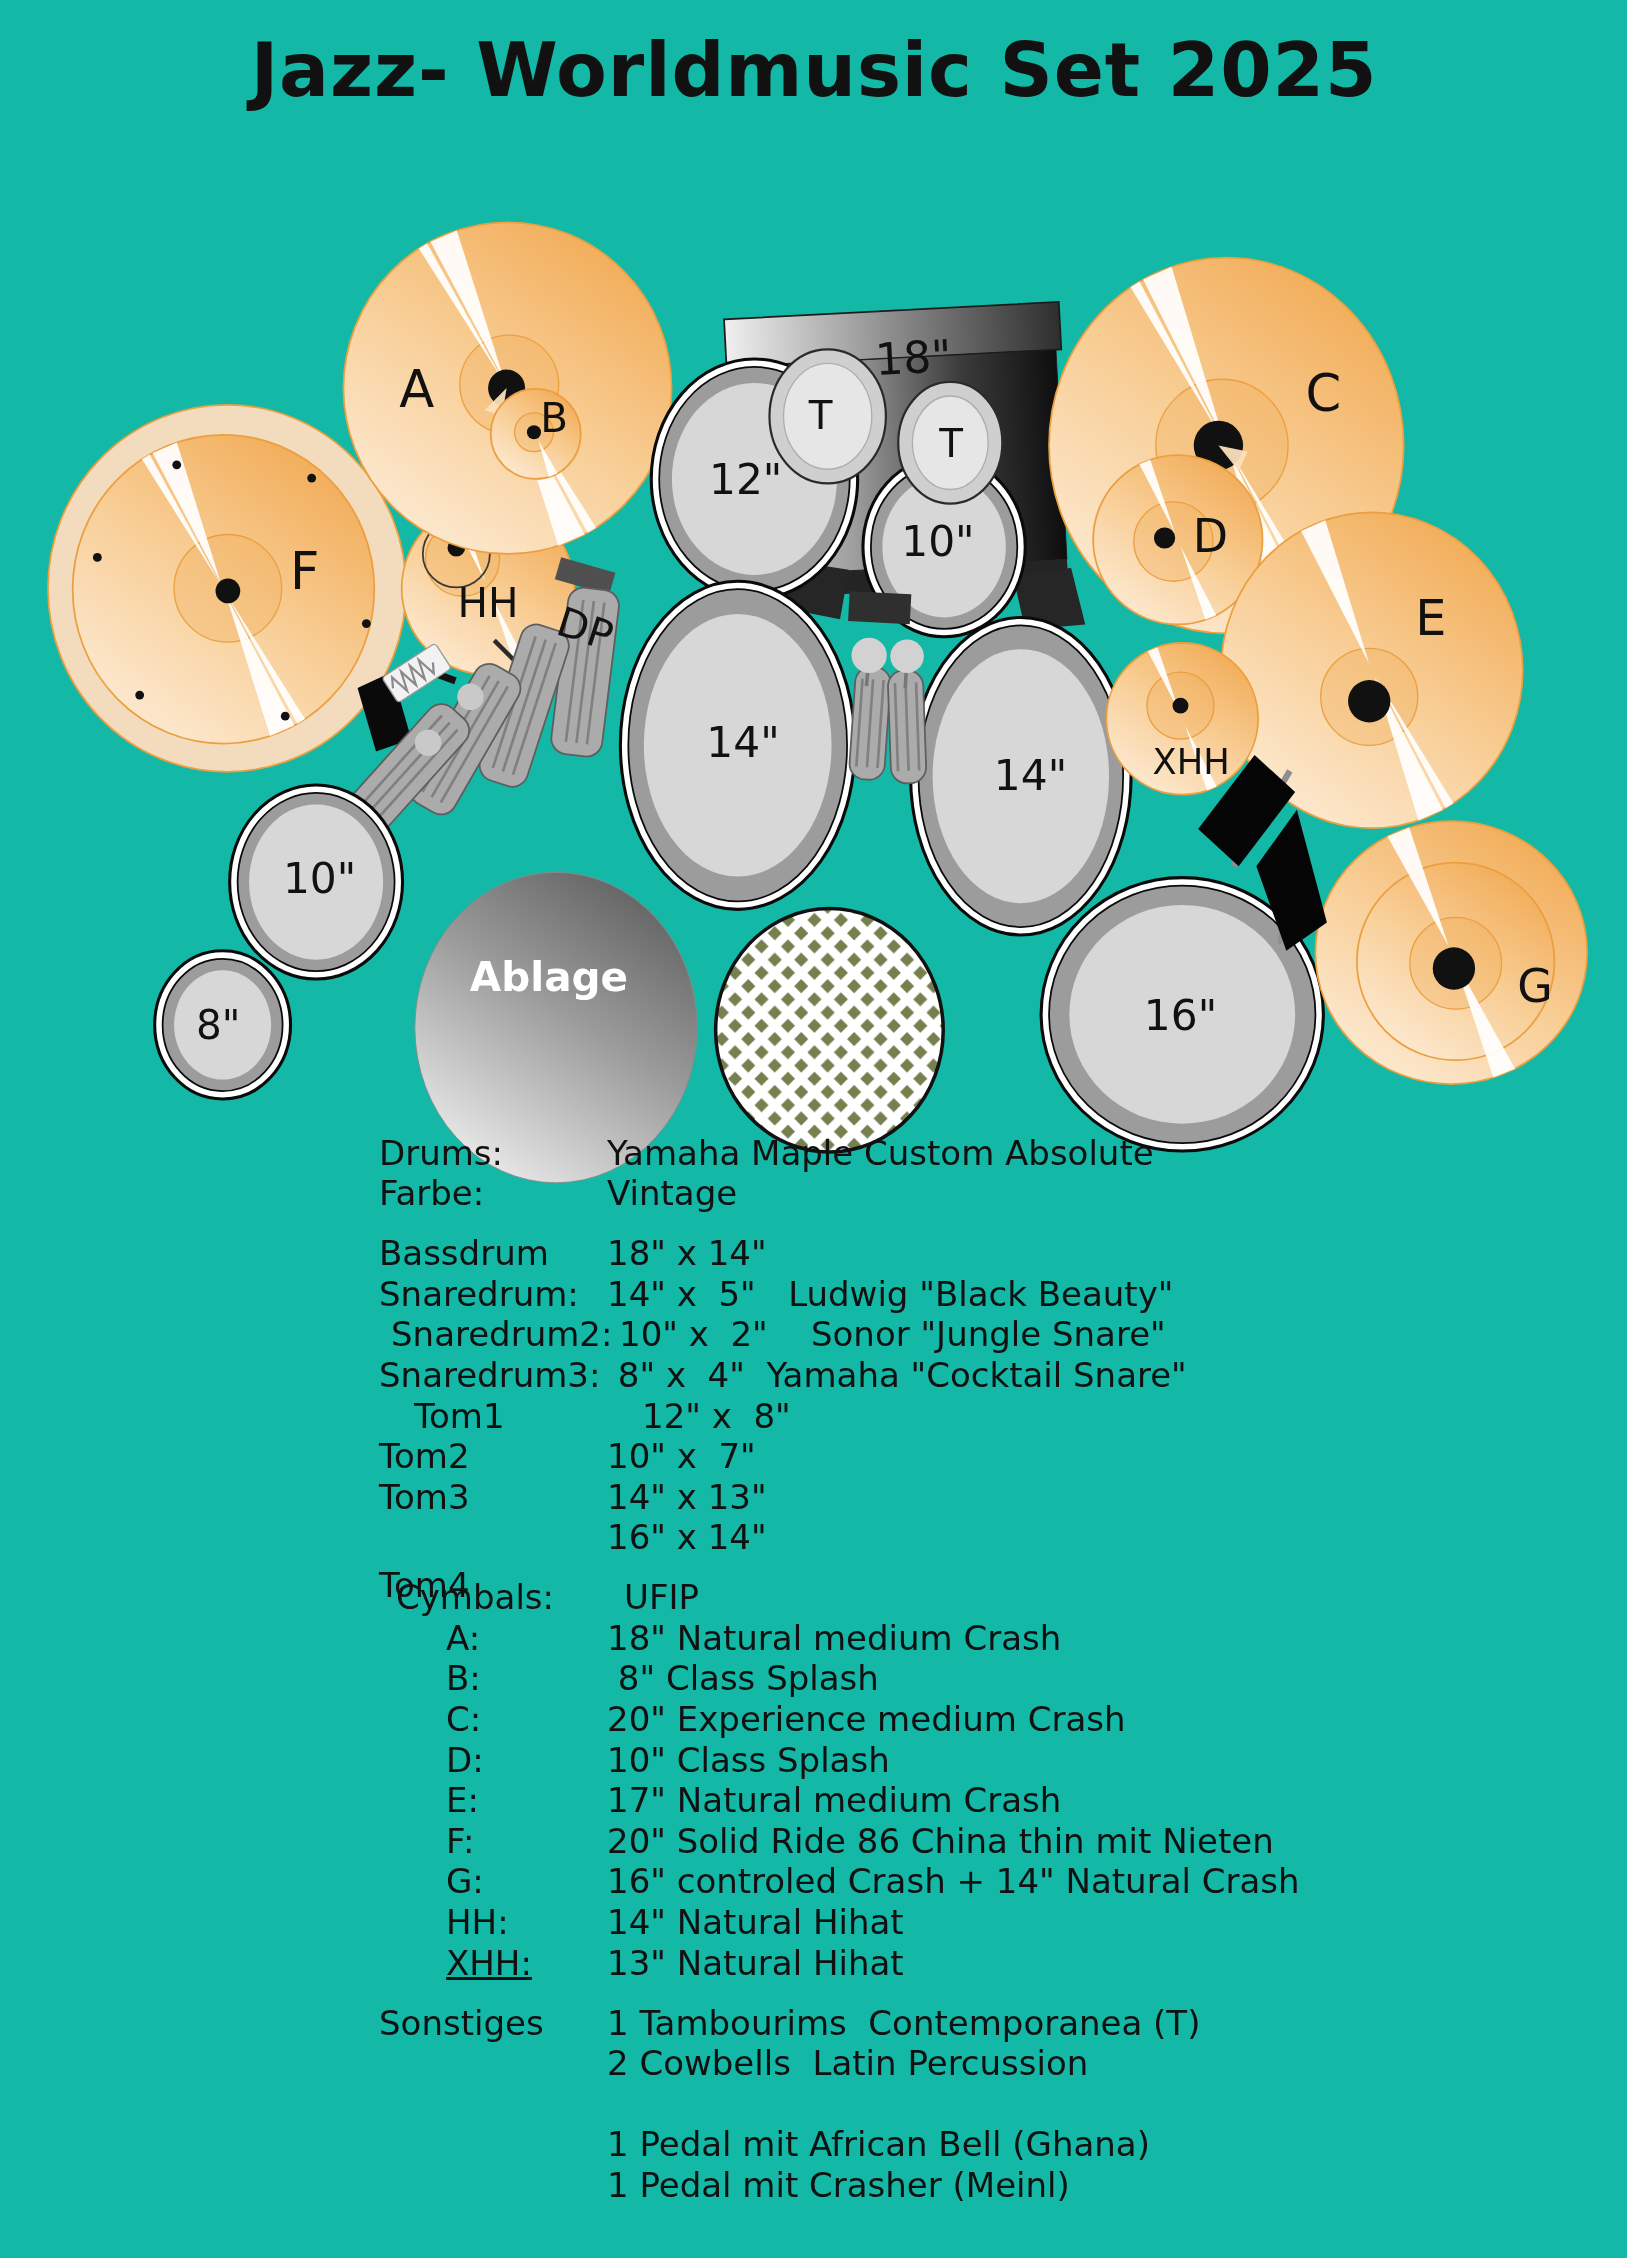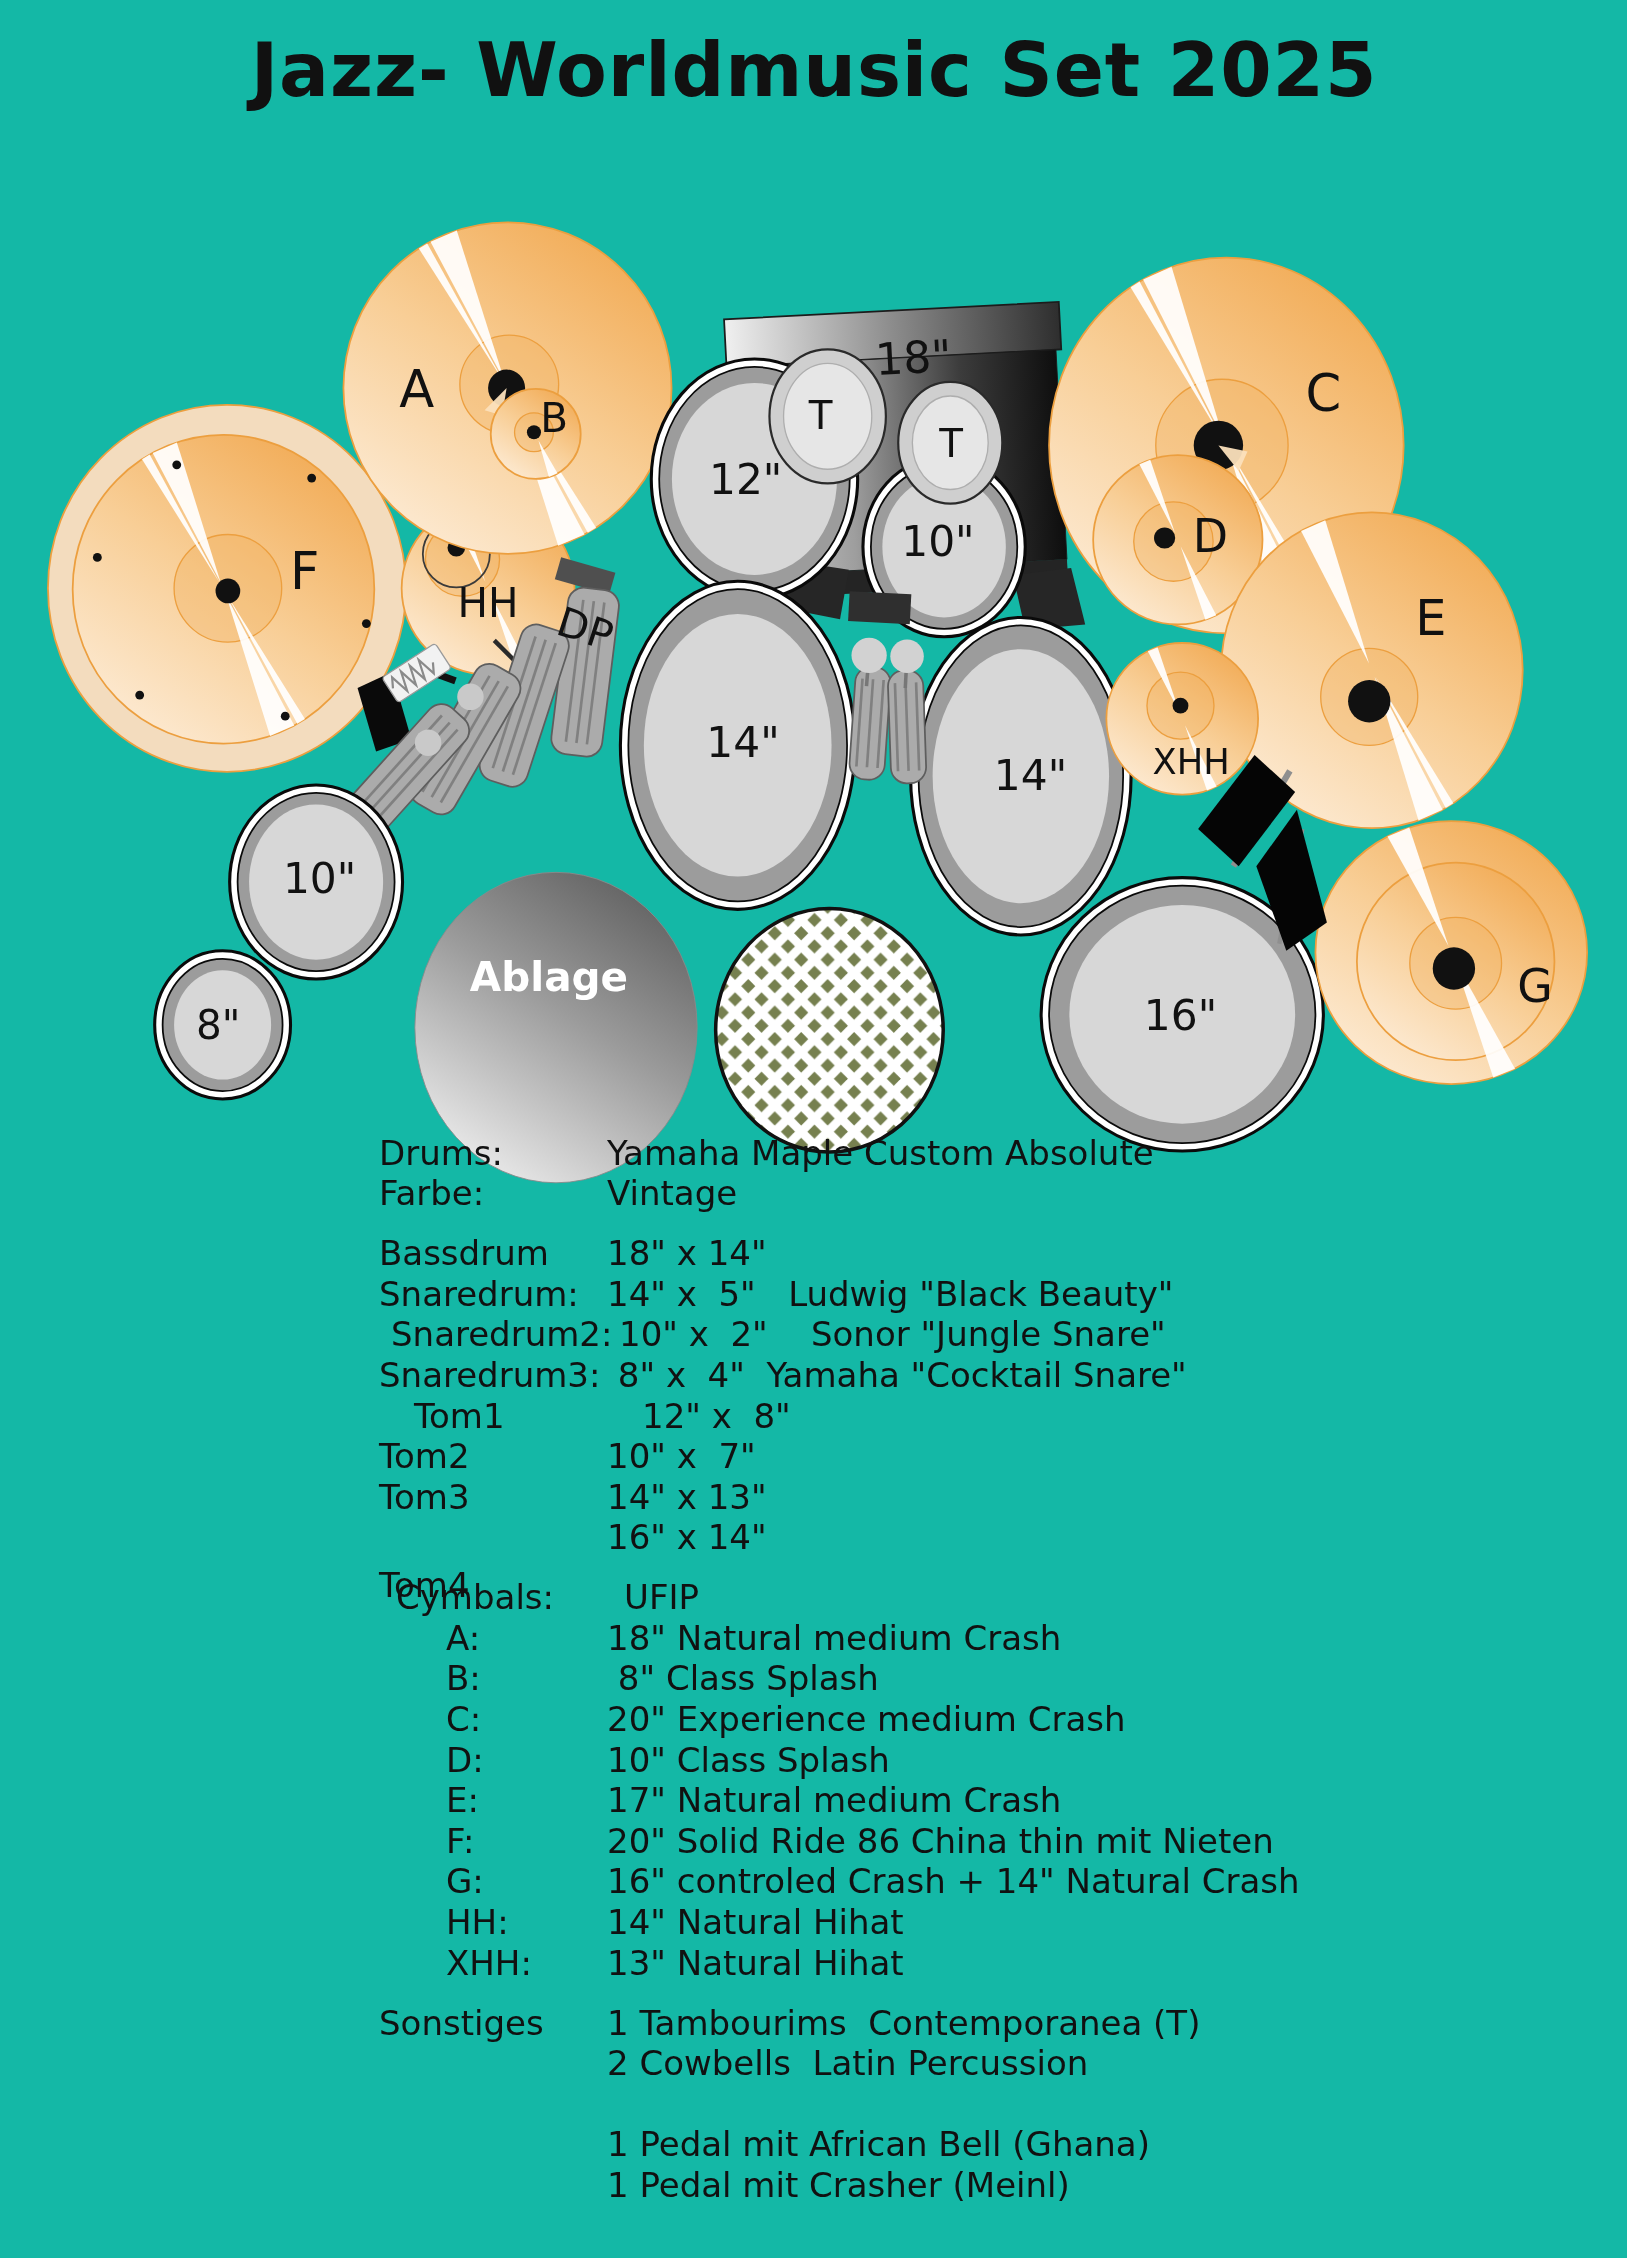--- a/index.html
+++ b/index.html
@@ -289,20 +289,20 @@
       <div class="lgrow" style="top: 1518px; left: 0px; width: 100%;"><span class="lglabel" style="left: 379px; margin-top: 48px;">Tom4</span><span class="lgvalue">16" x 14"</span></div>
       <div class="lgrow" style="top: 1578px; left: 0px; width: 100%; margin-left: 17px;"><span class="lglabel" style="left: 379px;">Cymbals:</span><span class="lgvalue">UFIP</span></div>
       <div class="lgrow" style="top: 1619px; left: 0px; width: 100%;"><span class="lglabel" style="left: 446px;">A:</span><span class="lgvalue">18" Natural medium Crash</span></div>
       <div class="lgrow" style="top: 1659px; left: 0px; width: 100%;"><span class="lglabel" style="left: 446px;">B:</span><span class="lgvalue"> 8" Class Splash</span></div>
       <div class="lgrow" style="top: 1700px; left: 0px; width: 100%;"><span class="lglabel" style="left: 446px;">C:</span><span class="lgvalue">20" Experience medium Crash</span></div>
       <div class="lgrow" style="top: 1741px; left: 0px; width: 100%;"><span class="lglabel" style="left: 446px;">D:</span><span class="lgvalue">10" Class Splash</span></div>
       <div class="lgrow" style="top: 1781px; left: 0px; width: 100%;"><span class="lglabel" style="left: 446px;">E:</span><span class="lgvalue">17" Natural medium Crash</span></div>
       <div class="lgrow" style="top: 1822px; left: 0px; width: 100%;"><span class="lglabel" style="left: 446px;">F:</span><span class="lgvalue">20" Solid Ride 86 China thin mit Nieten</span></div>
       <div class="lgrow" style="top: 1862px; left: 0px; width: 100%;"><span class="lglabel" style="left: 446px;">G:</span><span class="lgvalue">16" controled Crash + 14" Natural Crash</span></div>
       <div class="lgrow" style="top: 1903px; left: 0px; width: 100%;"><span class="lglabel" style="left: 446px;">HH:</span><span class="lgvalue">14" Natural Hihat</span></div>
-      <div class="lgrow" style="top: 1944px; left: 0px; width: 100%;"><span class="lglabel" style="left: 446px;">XHH:</span><span class="lgvalue">13" Natural Hihat</span></div>
+      <div class="lgrow" style="top: 1944px; left: 0px; width: 100%;"><span class="lglabel" style="left: 446px; text-decoration: underline;">XHH:</span><span class="lgvalue">13" Natural Hihat</span></div>
       <div class="lgrow" style="top: 2004px; left: 0px; width: 100%;"><span class="lglabel" style="left: 379px;">Sonstiges</span><span class="lgvalue">1 Tambourims  Contemporanea (T)</span></div>
       <div class="lgrow" style="top: 2044px; left: 0px; width: 100%;"><span class="lglabel" style="left: 379px;"></span><span class="lgvalue">2 Cowbells  Latin Percussion</span></div>
       <div class="lgrow" style="top: 2125px; left: 0px; width: 100%;"><span class="lglabel" style="left: 379px;"></span><span class="lgvalue">1 Pedal mit African Bell (Ghana)</span></div>
       <div class="lgrow" style="top: 2166px; left: 0px; width: 100%;"><span class="lglabel" style="left: 379px;"></span><span class="lgvalue">1 Pedal mit Crasher (Meinl)</span></div>
     </div>
 </div>
 
 
 </body></html>

